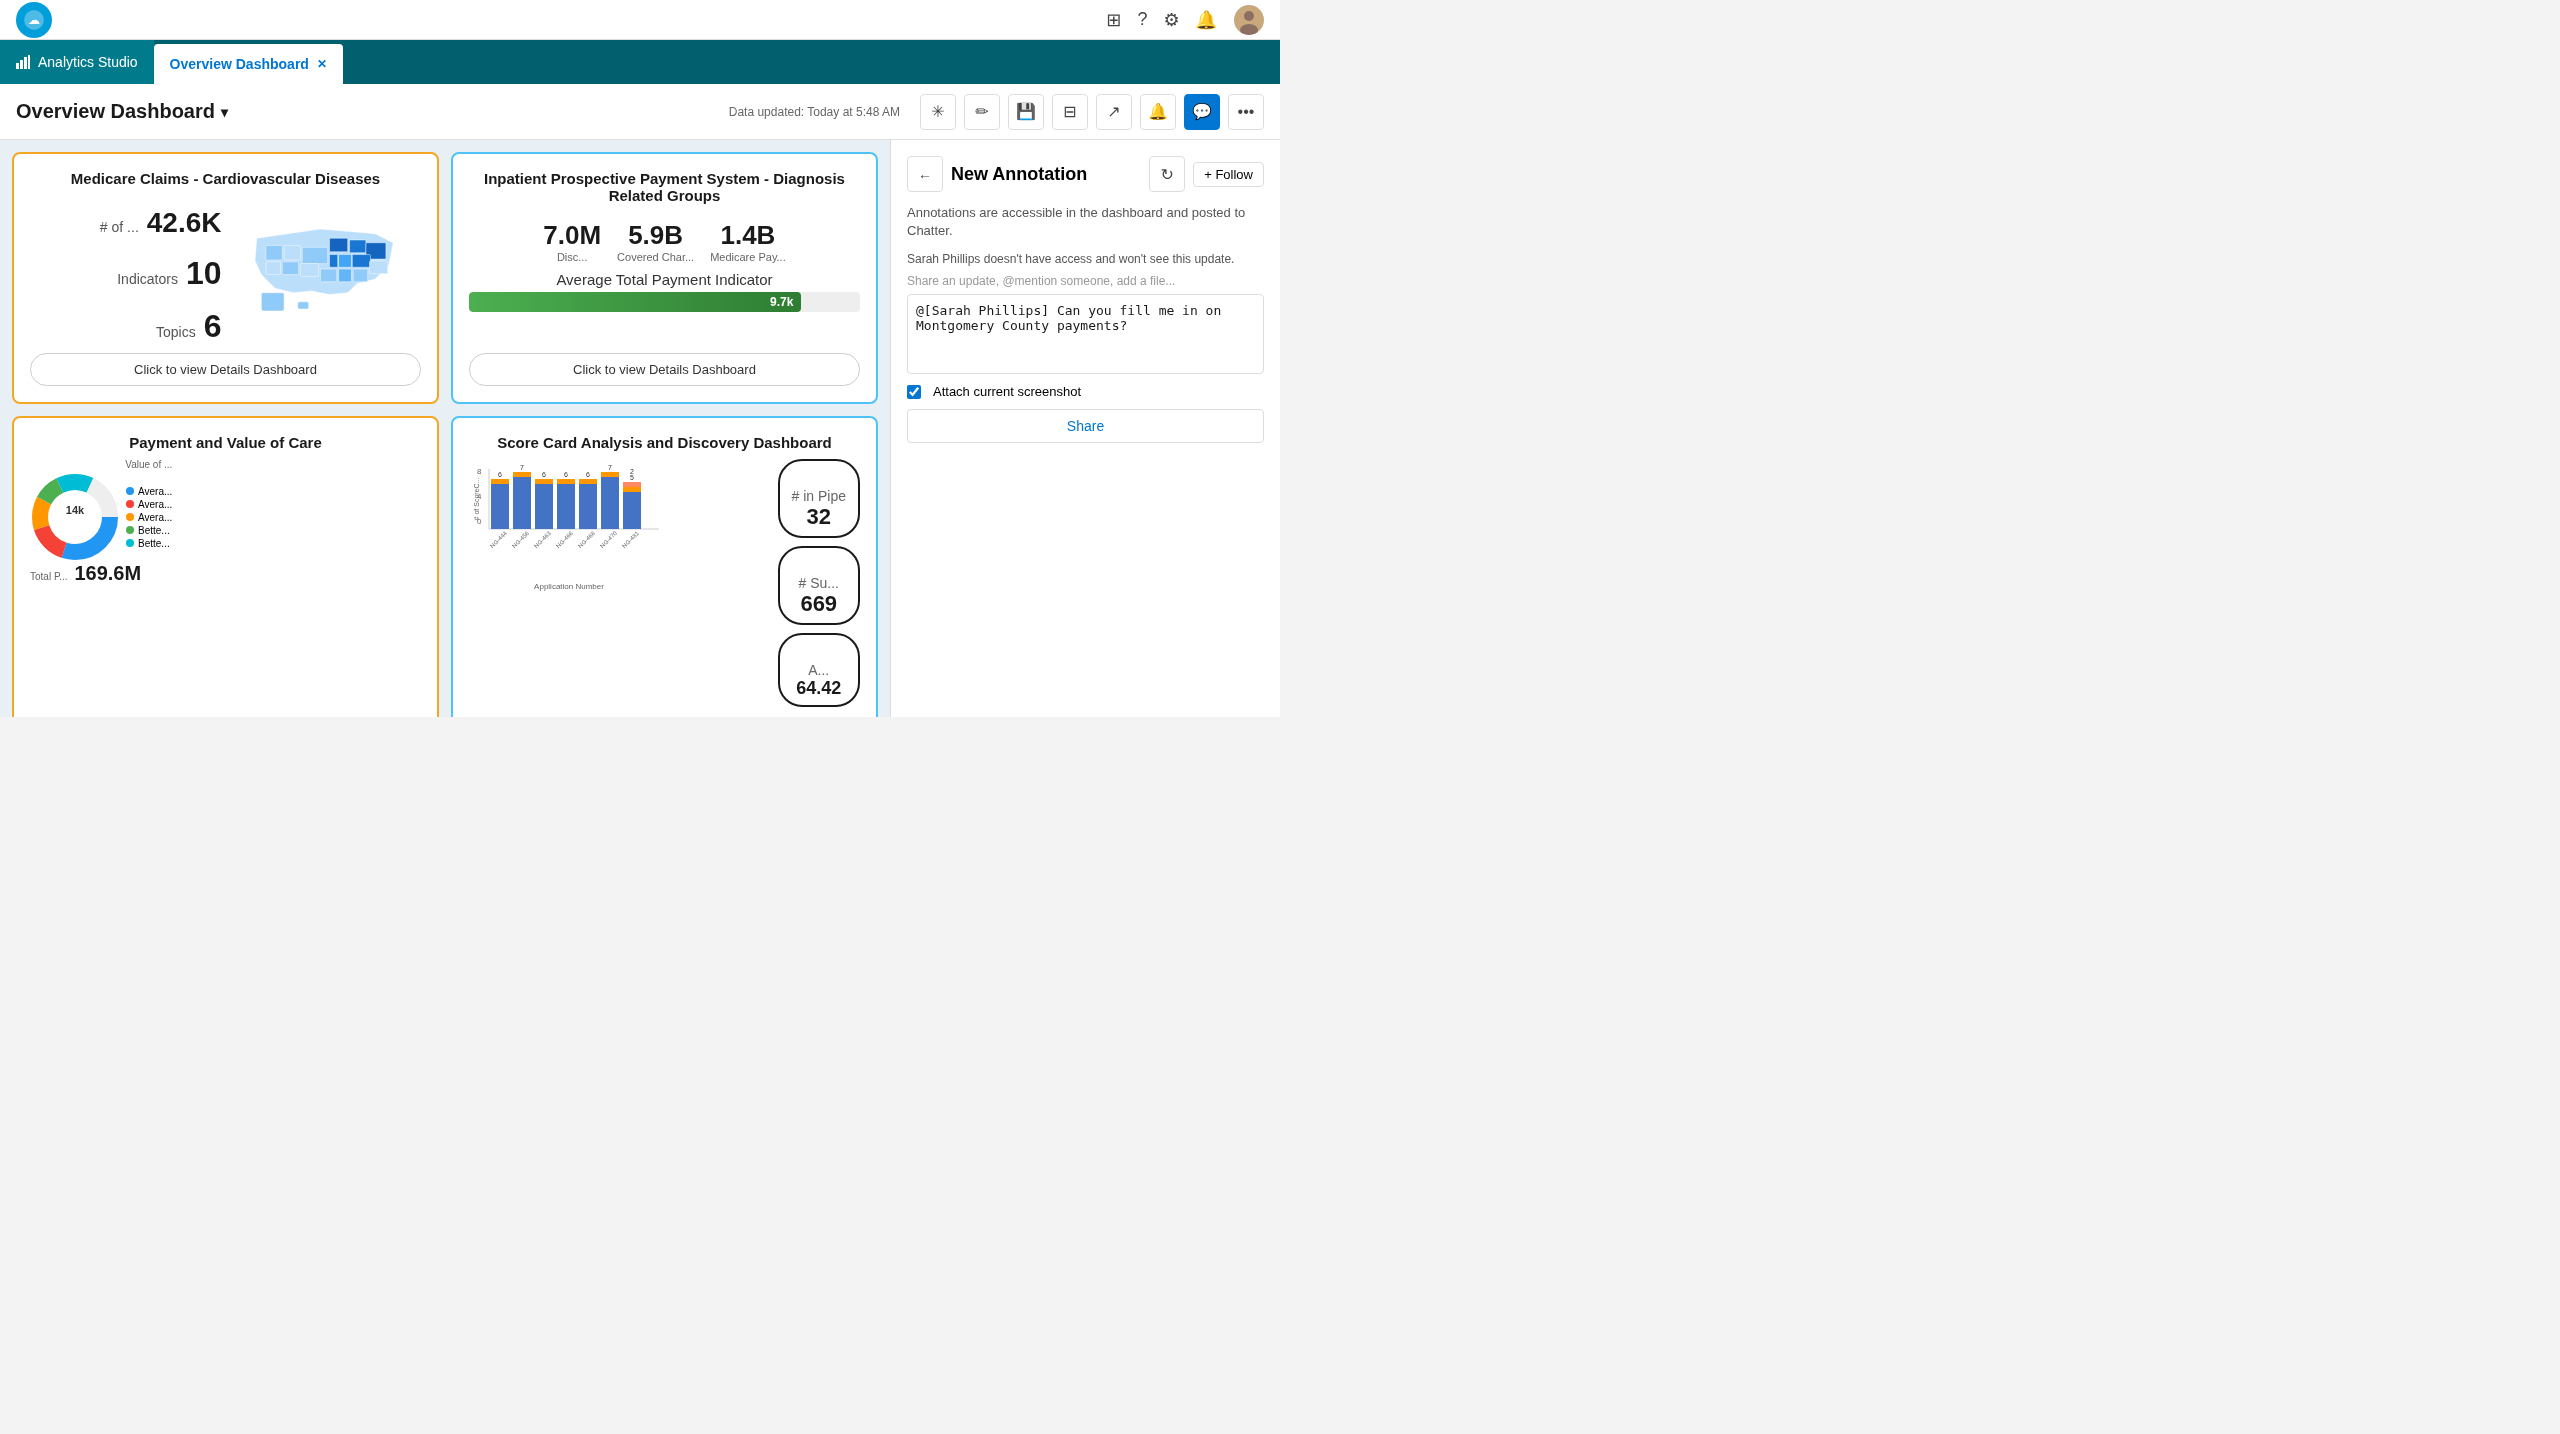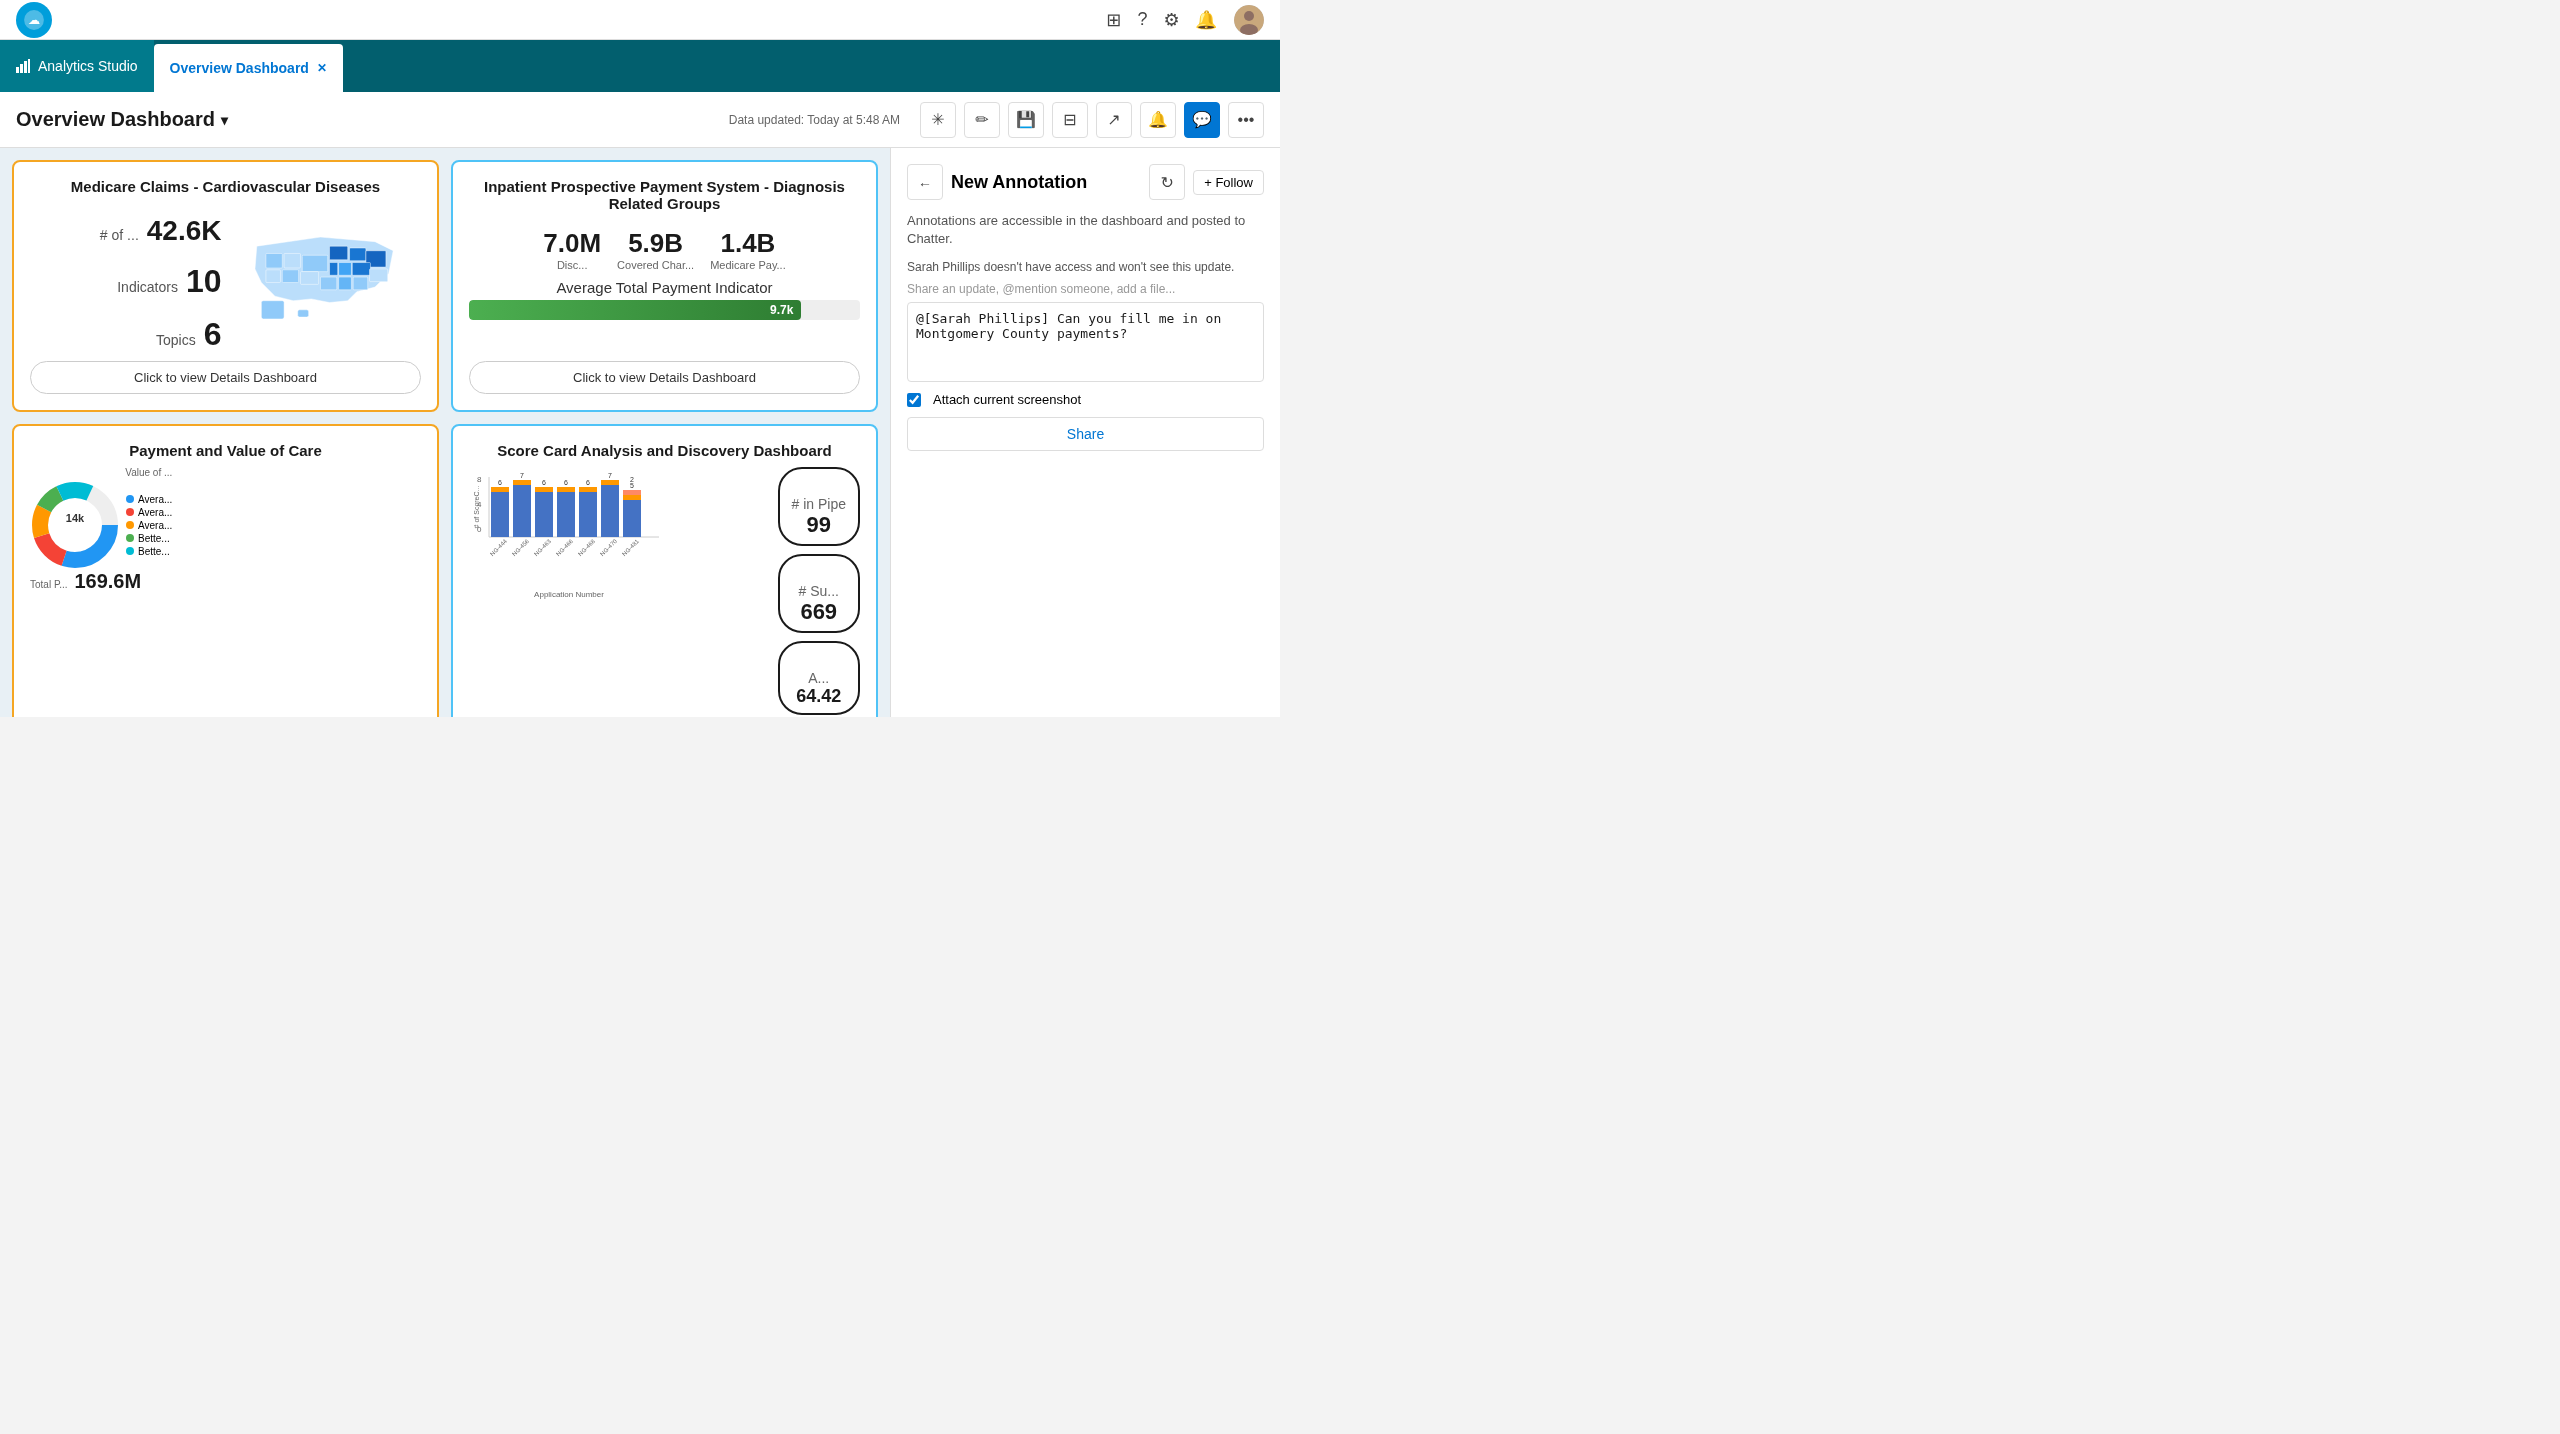--- a/index.html
+++ b/index.html
@@ -28,21 +28,21 @@
     .avatar {
       width: 30px; height: 30px; border-radius: 50%;
       background: #ccc;
       display: flex; align-items: center; justify-content: center;
       font-size: 14px; overflow: hidden;
     }
 
     
     .tab-bar {
       background: #025f6e;
-      height: 52px;
+      height: 44px;
       display: flex;
       align-items: stretch;
     }
     .tab-item {
       display: flex; align-items: center; gap: 8px;
       padding: 0 16px;
       cursor: pointer;
       font-size: 14px;
     }
     .tab-item.analytics {
@@ -478,21 +478,21 @@
               <text x="163" y="82" font-size="6" fill="#666" text-anchor="middle" transform="rotate(-45 163 82)">NG-481</text>
 
               <text x="100" y="130" font-size="8" fill="#666" text-anchor="middle">Application Number</text>
               <text x="10" y="40" font-size="7" fill="#666" text-anchor="middle" transform="rotate(-90 10 40)"># of ScoreC...</text>
             </svg>
           </div>
 
           <div class="kpi-column">
             <div class="kpi-box">
               <div class="kpi-label"># in Pipe</div>
-              <div class="kpi-value">99</div>
+              <div class="kpi-value">32</div>
             </div>
             <div class="kpi-box">
               <div class="kpi-label"># Su...</div>
               <div class="kpi-value">669</div>
             </div>
             <div class="kpi-box">
               <div class="kpi-label">A...</div>
               <div class="kpi-value" style="font-size:18px;">64.42</div>
             </div>
           </div>

